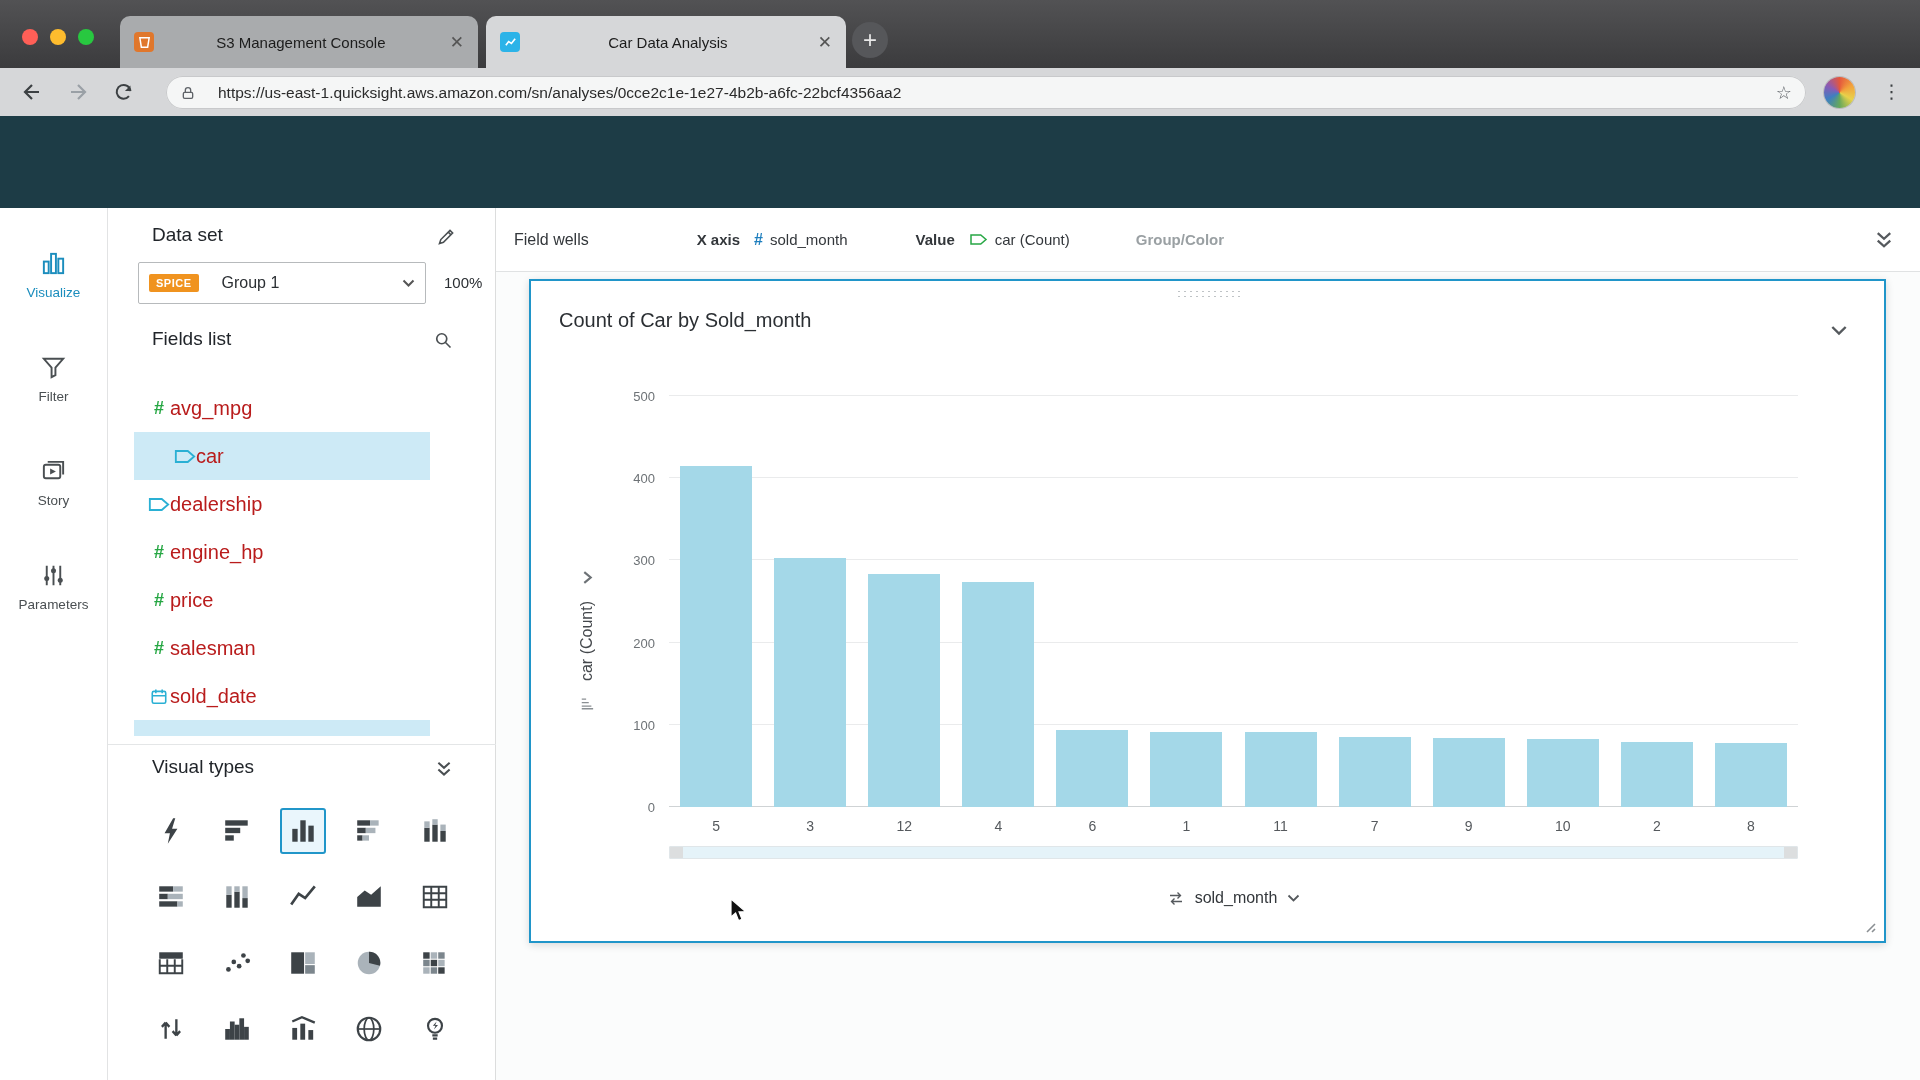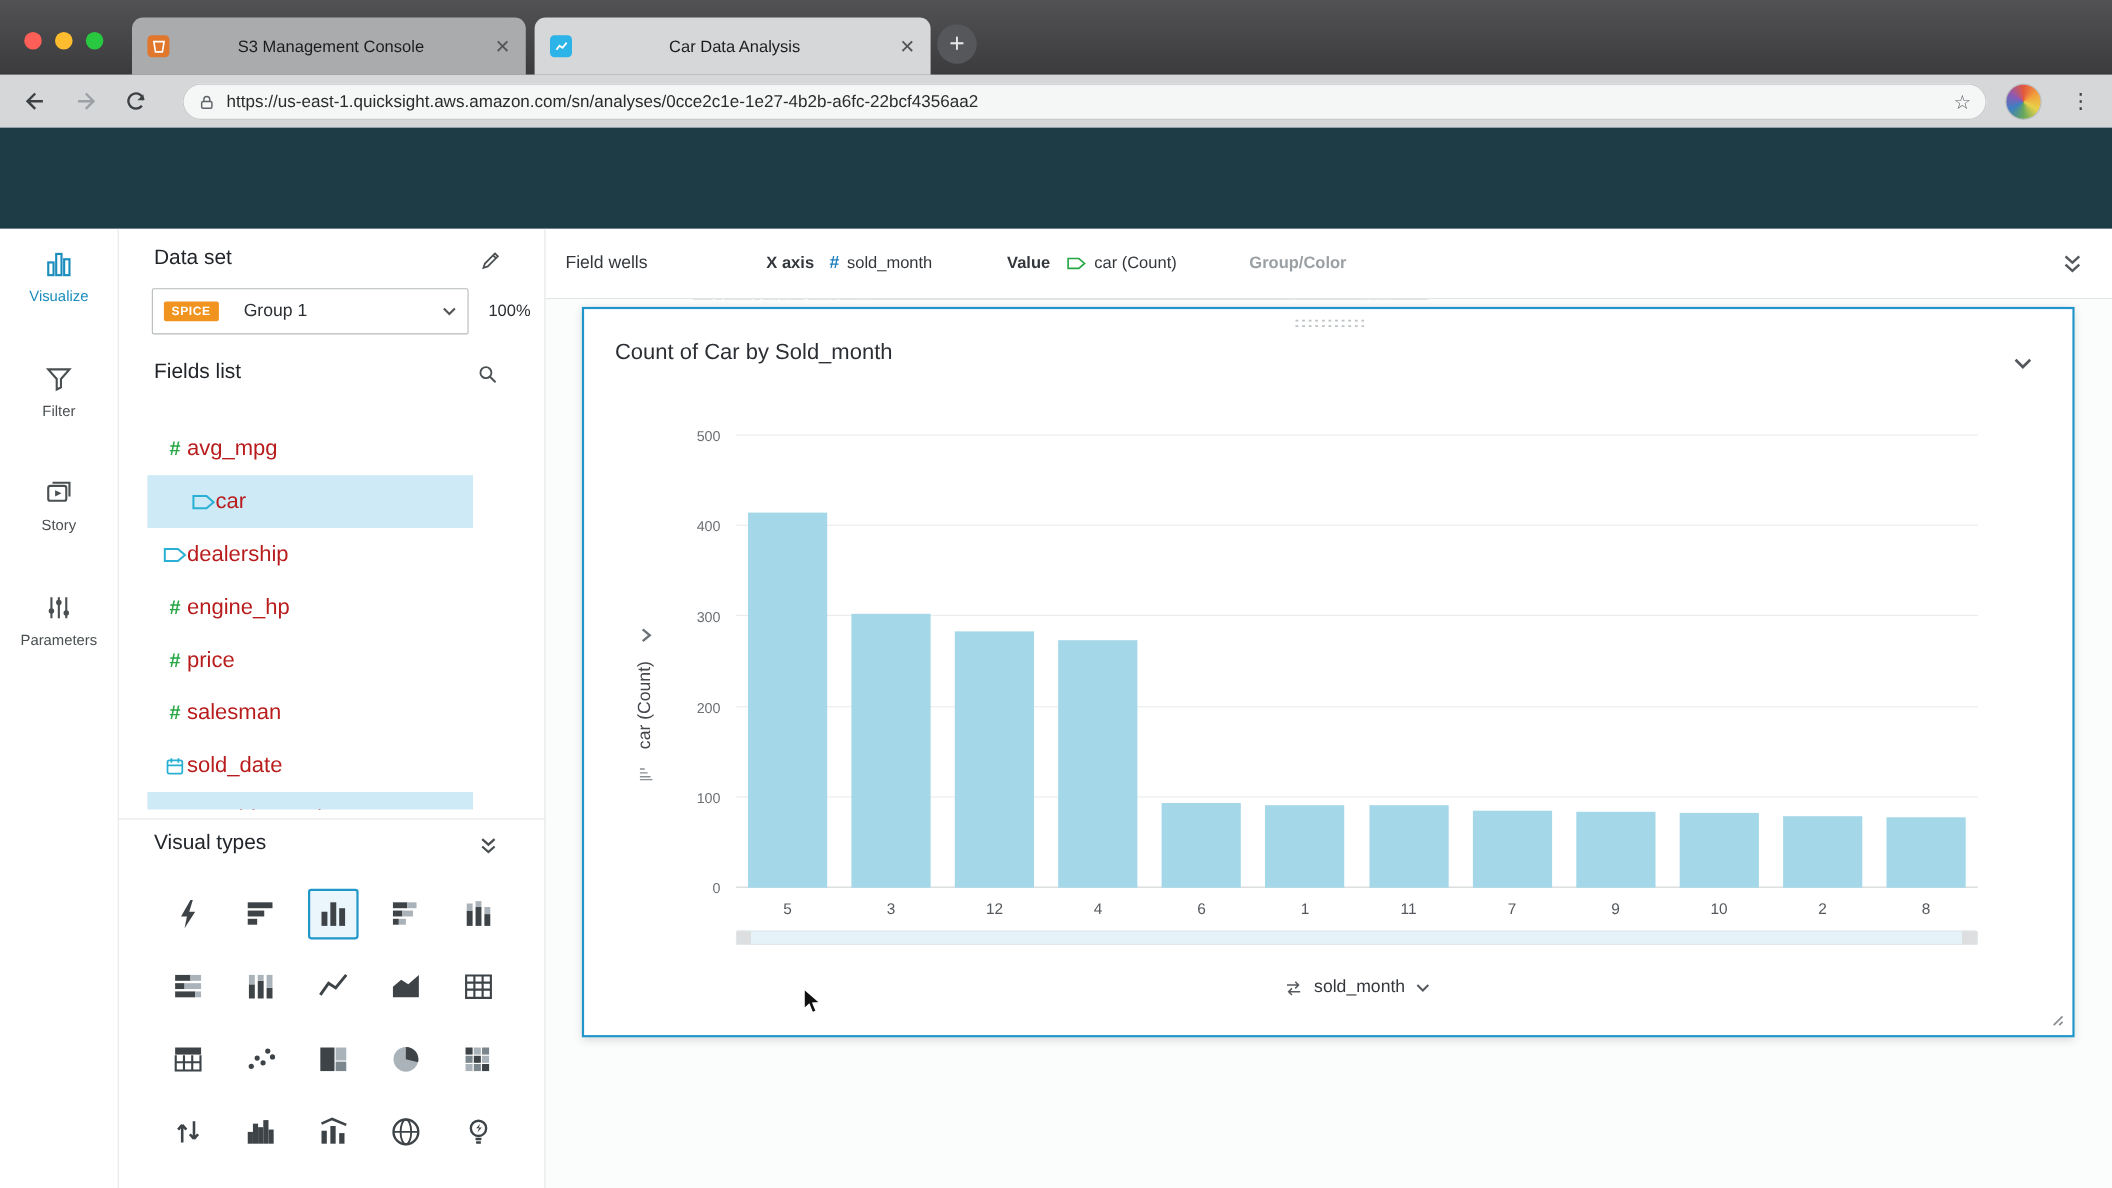--- a/index.html
+++ b/index.html
@@ -23,21 +23,21 @@
   .favicon.qs { background:#2cb3e8; }
   .newtab { position:absolute; left:852px; top:22px; width:36px; height:36px; border-radius:50%;
     background:#56575a; color:#e8e8e8; font-size:24px; display:flex; align-items:center; justify-content:center; }
 
   
   #navbar { position:absolute; left:0; top:68px; width:1920px; height:48px; background:#d6d7d9;
     display:flex; align-items:center; }
   .nav-icon { width:28px; height:28px; display:flex; align-items:center; justify-content:center; margin-left:18px; }
   #urlfield { position:absolute; left:166px; top:8px; width:1640px; height:33px; background:#f5f6f6;
     border-radius:17px; display:flex; align-items:center; padding:0 14px; box-shadow:inset 0 0 0 1px #c8c9cb; }
-  #urltext { font-size:15.5px; color:#2b2b2b; margin-left:10px; flex:1; white-space:nowrap; overflow:hidden; }
+  #urltext { font-size:15.5px; color:#2b2b2b; margin-left:22px; flex:1; white-space:nowrap; overflow:hidden; }
   #star { font-size:18px; color:#5f6368; }
   #avatar { position:absolute; left:1824px; top:9px; width:31px; height:31px; border-radius:50%;
     background:conic-gradient(#e4573d,#f2a13c,#e8d24a,#66a85c,#3e7fc1,#8a5ab5,#e4573d); box-shadow:0 0 0 1px #b9babc; }
   #menu-dots { position:absolute; left:1882px; top:12px; font-size:19px; color:#3c4043; letter-spacing:0; }
 
   
   #appbar { position:absolute; left:0; top:116px; width:1920px; height:92px; background:#1d3c46; }
   #qs-logo { position:absolute; left:24px; top:134px; width:52px; height:52px; border-radius:5px; background:#1fa6dc;
     display:flex; align-items:center; justify-content:center; }
   .hbtn { position:absolute; top:134px; width:66px; display:flex; flex-direction:column; align-items:center; gap:6px; color:#fff; }
@@ -47,28 +47,28 @@
   #titlebox { position:absolute; left:630px; top:140px; width:668px; height:44px; background:#2a4d59; border-radius:2px;
     display:flex; align-items:center; padding:0 16px; }
   #doc-title { color:#fff; font-size:19px; flex:1; }
   #autosave { display:flex; align-items:center; gap:8px; color:#fff; font-size:15px; }
   #right-tools { position:absolute; right:10px; top:134px; display:flex; }
   .rtool { width:88px; display:flex; flex-direction:column; align-items:center; gap:6px; color:#fff; }
   .rtool .hlabel { font-size:13px; white-space:nowrap; }
 
   
   #rail { position:absolute; left:0; top:208px; width:108px; height:872px; background:#fff; border-right:1px solid #e2e3e4;
-    display:flex; flex-direction:column; align-items:center; padding-top:19px; }
+    display:flex; flex-direction:column; align-items:center; padding-top:42px; }
   .rail-item { height:104px; display:flex; flex-direction:column; align-items:center; color:#4a4f52; }
   .rail-item .rlabel { font-size:13.5px; margin-top:8px; }
   .rail-item.active { color:#1b8dbd; }
 
   
   #panel { position:absolute; left:108px; top:208px; width:388px; height:872px; background:#fff; border-right:1px solid #dcdddd; }
-  .panel-h { position:absolute; left:32px; font-size:19px; color:#21252a; }
+  .panel-h { position:absolute; left:44px; font-size:19px; color:#21252a; }
   #ds-row { position:absolute; left:30px; top:54px; width:288px; height:42px; border:1px solid #b7babc; border-radius:2px;
     display:flex; align-items:center; padding:0 10px; }
   #spice-badge { background:#f0931f; color:#fff; font-size:11px; font-weight:bold; padding:3px 7px; border-radius:2px; letter-spacing:.5px; }
   #ds-name { font-size:16px; color:#2b2f33; margin-left:23px; flex:1; }
   #spice-pct { position:absolute; left:336px; top:54px; height:42px; line-height:42px; font-size:15px; color:#2b2f33; }
   #fields-list { position:absolute; left:0; top:176px; width:388px; height:352px; overflow:hidden; }
   .field-row { position:absolute; left:26px; width:296px; height:48px; display:flex; align-items:center; padding-left:14px; }
   .field-row.selected { background:#cdeaf6;padding-left:40px; }
   .fi { width:22px; display:flex; justify-content:center; }
   .fi.hash { color:#27a744; font-size:18px; font-weight:bold; }

